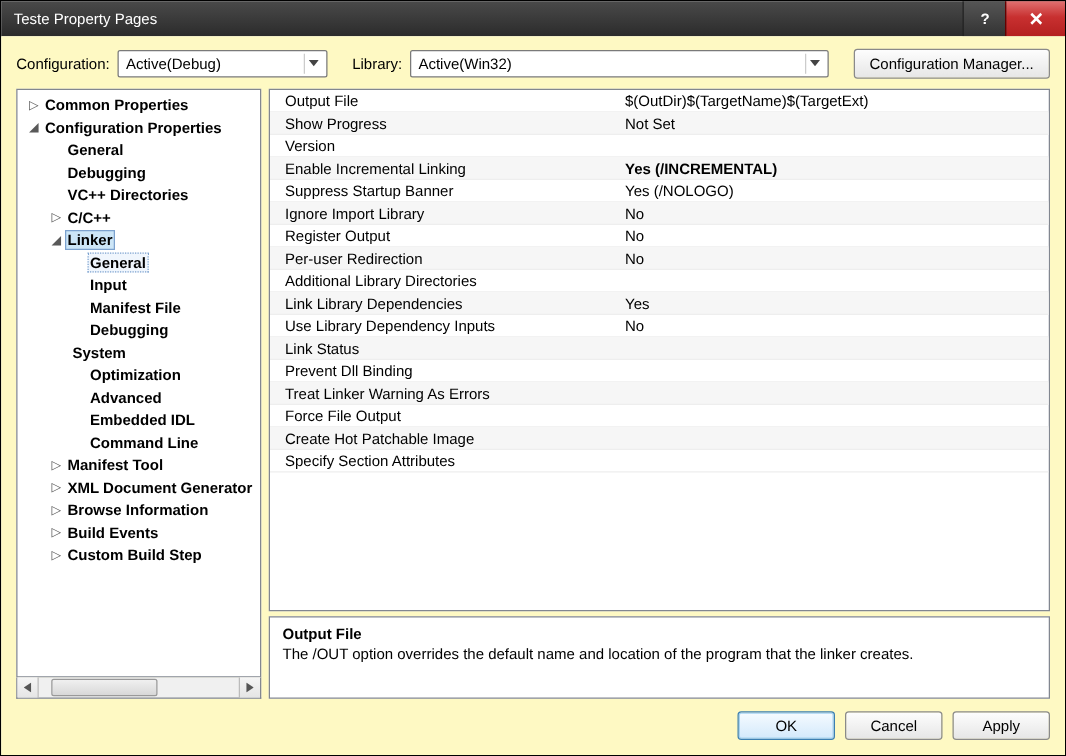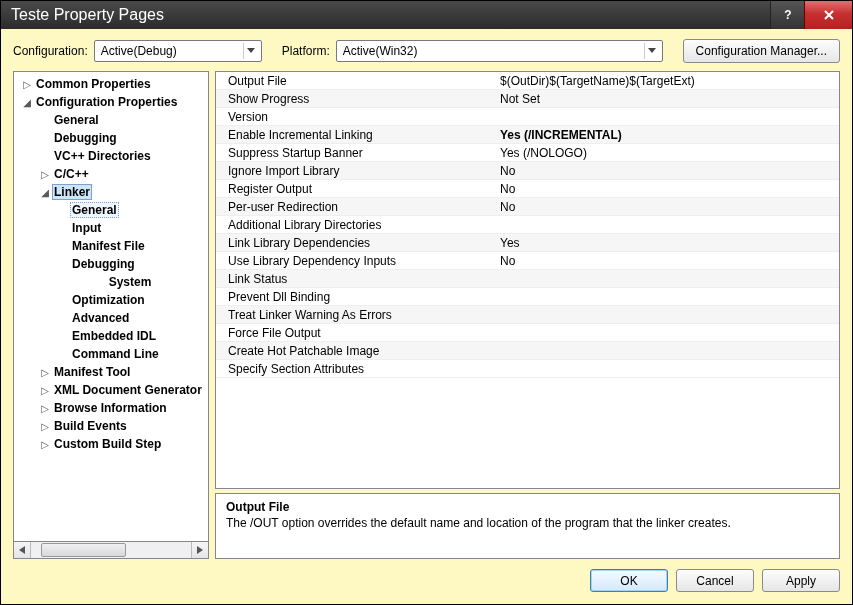--- a/index.html
+++ b/index.html
@@ -1,19 +1,19 @@
 <!DOCTYPE html>
 <html><head>
 <meta charset="utf-8">
 <style>
 * { box-sizing: border-box; font-family: "Segoe UI", Tahoma, sans-serif; font-size: 12px; }
 body { margin: 0; padding: 0; background: #666; }
 .window { width: 853px; height: 605px; background: #fff; border: 1px solid #000; display: flex; flex-direction: column; box-shadow: 0 4px 18px rgba(0,0,0,0.5); }
 .titlebar { height: 28px; background: linear-gradient(#4a4a4a,#2b2b2b); display: flex; align-items: center; padding: 0 0 0 10px; color: #fff; }
-.titlebar .title { flex: 1; font-size: 16px; }
+.titlebar .title { flex: 1; font-size: 12px; }
 .titlebar .btns { display: flex; height: 100%; }
 .titlebar .btn { width: 40px; display: flex; align-items: center; justify-content: center; color:#fff; }
 .titlebar .btn.help { width: 34px; background: linear-gradient(#555,#333); border-left:1px solid #222;}
 .titlebar .btn.close { width: 48px; background: linear-gradient(#e07070,#c83030 45%,#b42020); border-left:1px solid #600;}
 .titlebar .btn svg { display:block; }
 .body { flex: 1; background: #fef9c3; padding: 10px 12px 12px; display: flex; flex-direction: column; gap: 8px; }
 .toprow { display: flex; align-items: center; gap: 6px; }
 .toprow label { color:#000; }
 .dropdown { position: relative; background:#fff; border:1px solid #7a7a7a; height: 22px; padding: 2px 22px 2px 6px; display:flex; align-items:center; border-radius:2px;}
 .dropdown .arrow { position:absolute; right:2px; top:2px; bottom:2px; width:16px; border-left:1px solid #ccc; display:flex; align-items:center; justify-content:center;}
@@ -69,21 +69,21 @@
       <label>Configuration:</label>
       <div class="dropdown" style="width:168px">
         <span>Active(Debug)</span>
         <span class="arrow">
             <svg width="8" height="6">
               <path d="M0 0 L8 0 L4 5 Z" fill="#444"></path>
             </svg>
           </span>
       </div>
       <div style="width:8px"></div>
-      <label>Platform:</label>
+      <label>Library:</label>
       <div class="dropdown" style="flex:1">
         <span>Active(Win32)</span>
         <span class="arrow">
             <svg width="8" height="6">
               <path d="M0 0 L8 0 L4 5 Z" fill="#444"></path>
             </svg>
           </span>
       </div>
       <div style="width:8px"></div>
       <button class="cfgmgr">Configuration Manager...</button>
@@ -129,21 +129,21 @@
               <span class="lbl">Input</span>
             </div>
             <div class="tree-row" style="padding-left: 42px;">
               <span class="toggle"></span>
               <span class="lbl">Manifest File</span>
             </div>
             <div class="tree-row" style="padding-left: 42px;">
               <span class="toggle"></span>
               <span class="lbl">Debugging</span>
             </div>
-            <div class="tree-row" style="padding-left: 28px; justify-content: center;">
+            <div class="tree-row" style="padding-left: 28px;">
               <span class="toggle"></span>
               <span class="lbl">System</span>
             </div>
             <div class="tree-row" style="padding-left: 42px;">
               <span class="toggle"></span>
               <span class="lbl">Optimization</span>
             </div>
             <div class="tree-row" style="padding-left: 42px;">
               <span class="toggle"></span>
               <span class="lbl">Advanced</span>

